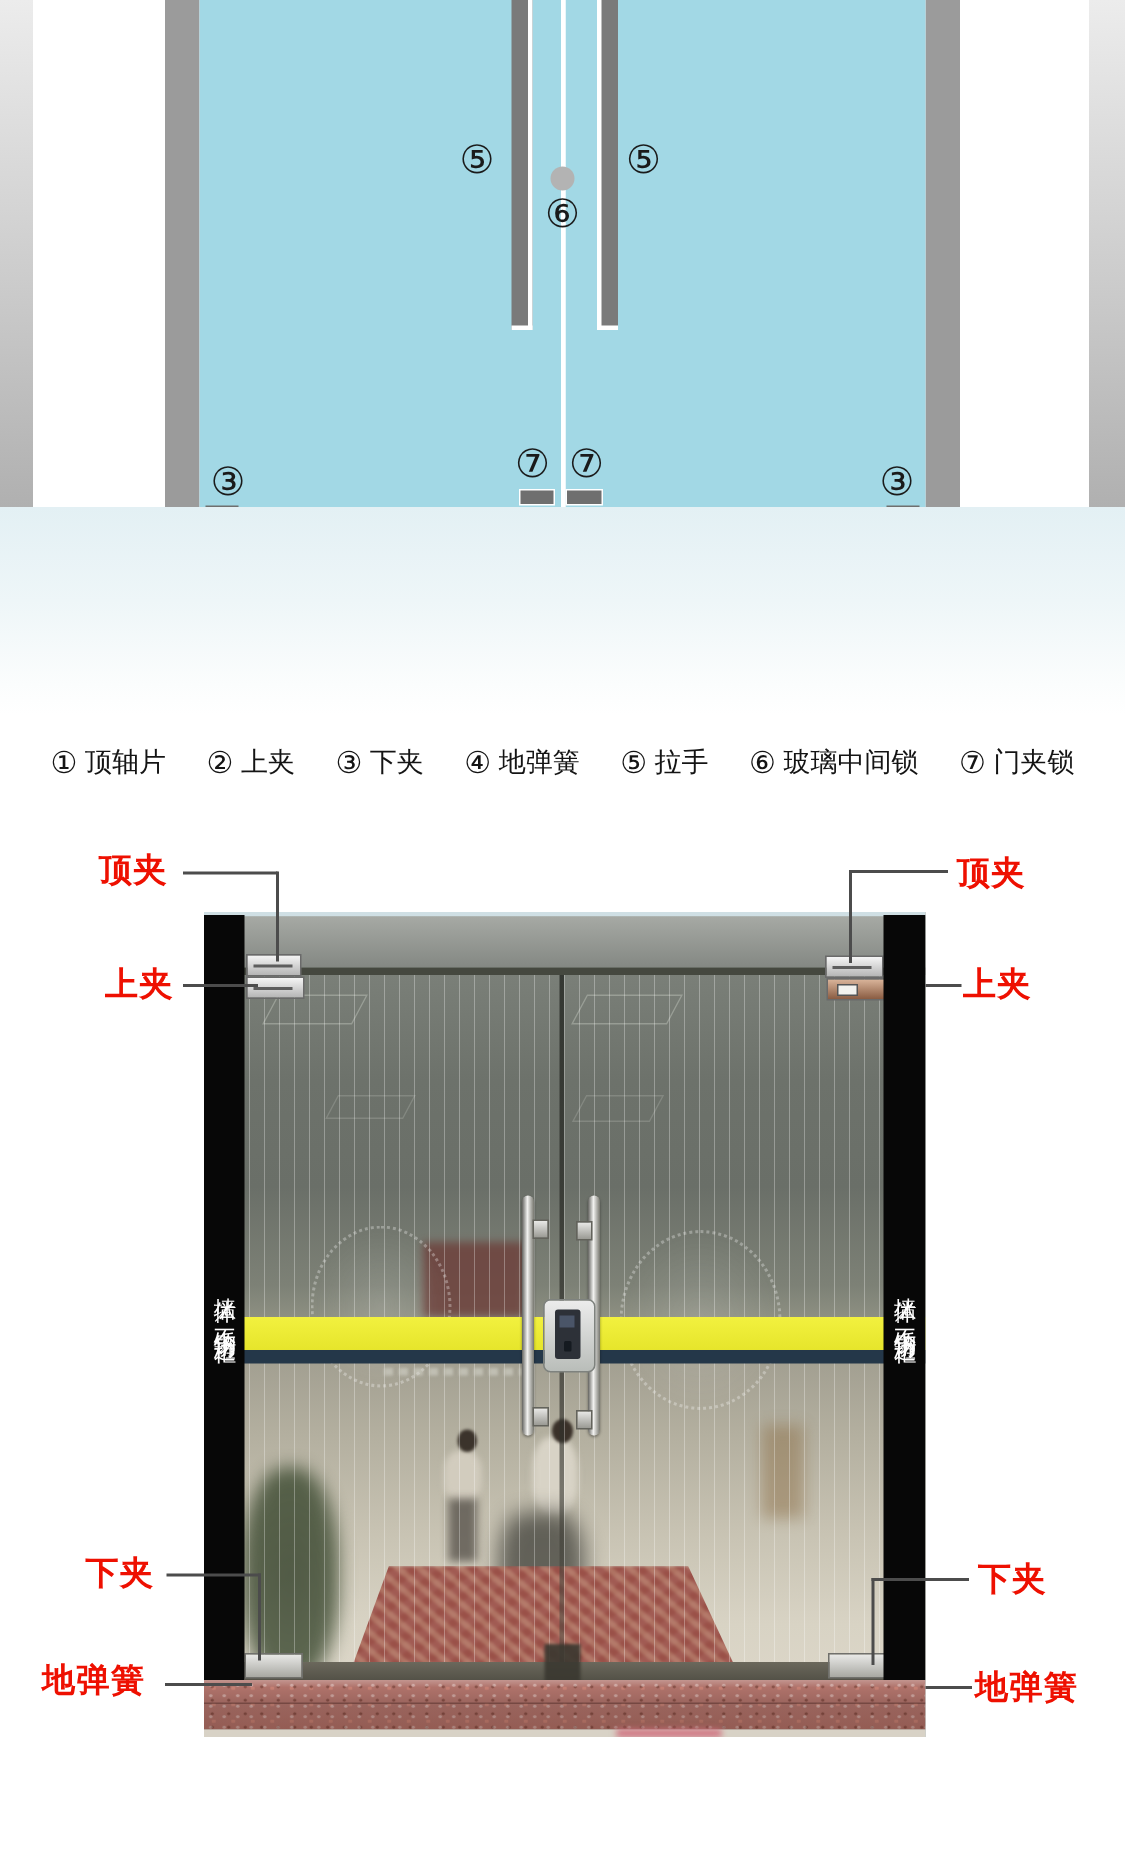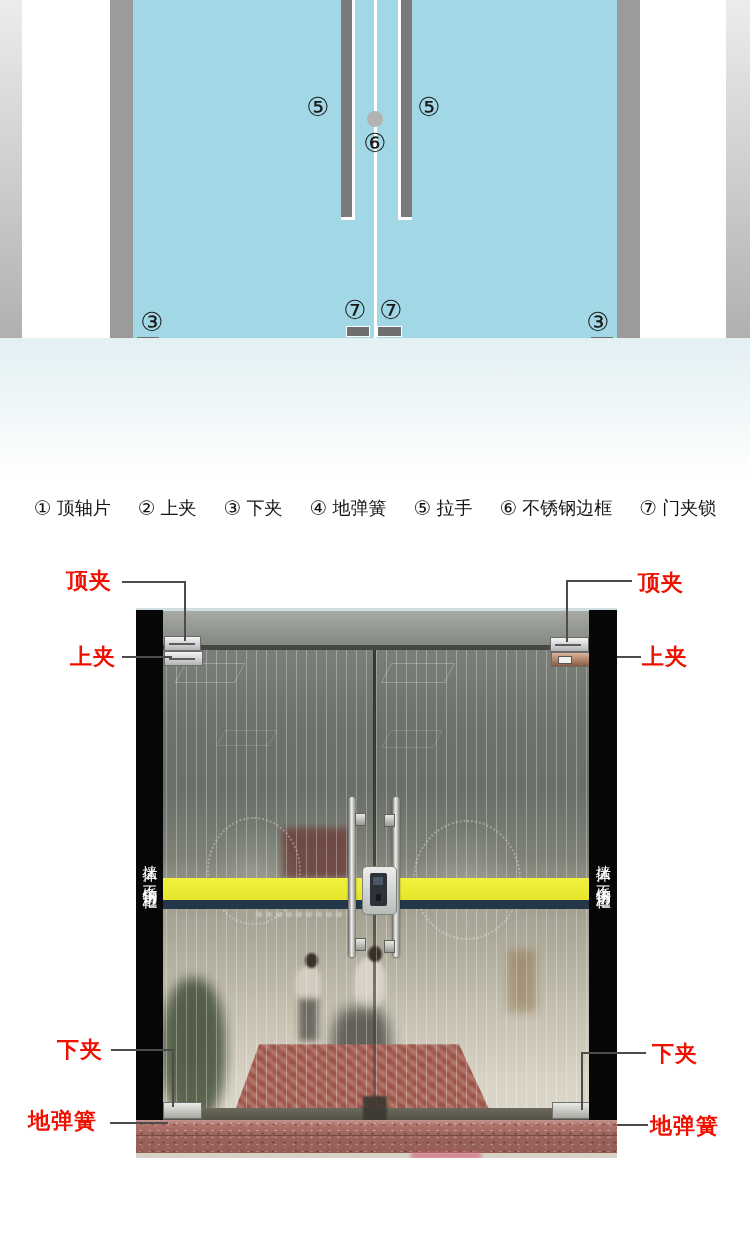--- a/index.html
+++ b/index.html
@@ -173,21 +173,21 @@
     <span class="legend-item">
       <span class="legend-num">④</span>
       <span>地弹簧</span>
     </span>
     <span class="legend-item">
       <span class="legend-num">⑤</span>
       <span>拉手</span>
     </span>
     <span class="legend-item">
       <span class="legend-num">⑥</span>
-      <span>不锈钢边框</span>
+      <span>玻璃中间锁</span>
     </span>
     <span class="legend-item">
       <span class="legend-num">⑦</span>
       <span>门夹锁</span>
     </span>
   </section>
 
   <div class="abs photo">
     <div class="abs p-topline"></div>
     <div class="abs p-topframe"></div>

